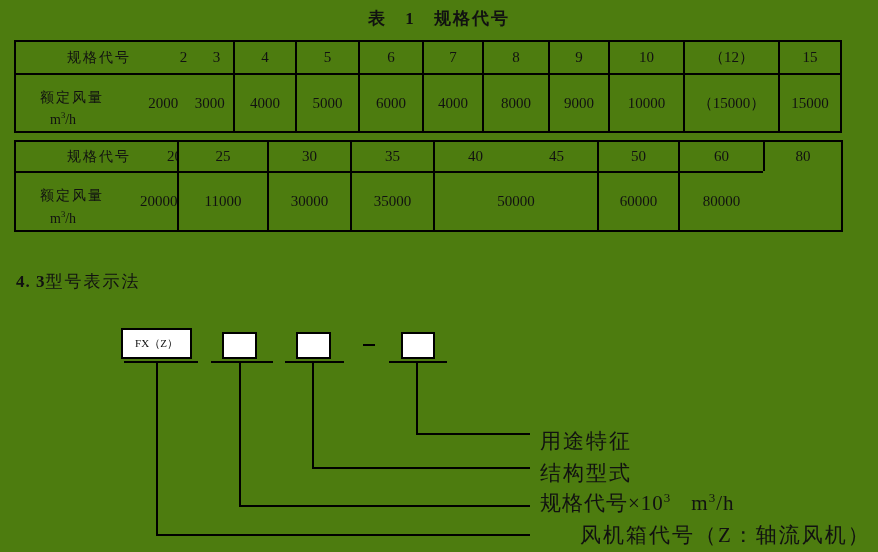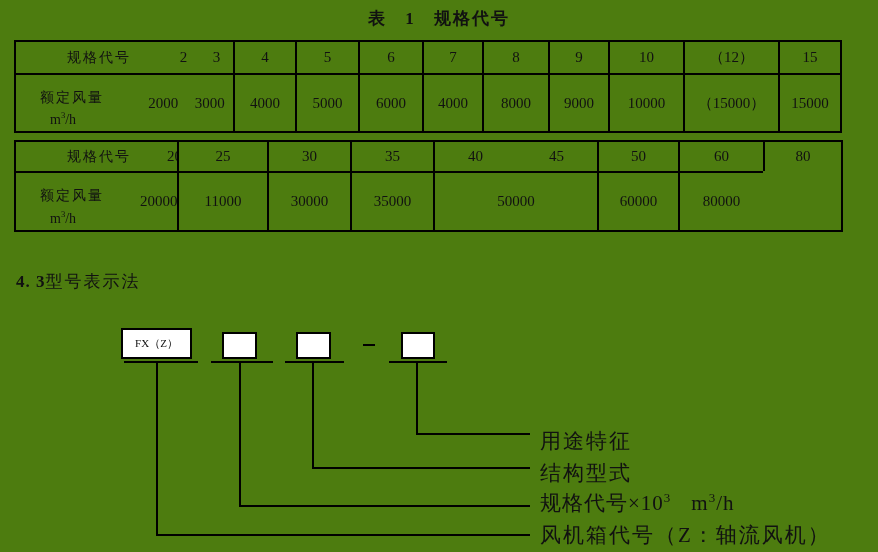--- a/index.html
+++ b/index.html
@@ -66,21 +66,21 @@
   .v4 { left:416px; top:363px; height:72px; }
   .hl1 { left:156px; top:534px; width:374px; }
   .hl2 { left:239px; top:505px; width:291px; }
   .hl3 { left:312px; top:467px; width:218px; }
   .hl4 { left:416px; top:433px; width:114px; }
   .dash { position:absolute; left:363px; top:344px; width:12px; height:2px; background:#000; }
   .dlabel { position:absolute; left:540px; font-size:21px; letter-spacing:2px; white-space:nowrap; }
   .dl-use { top:427px; }
   .dl-structure { top:459px; }
   .dl-spec { top:489px; letter-spacing:1px; }
-  .dl-fanbox { top:521px; }
+  .dl-fanbox { top:521px;margin-left:40px; }
   .gap { display:inline-block; width:20px; }
 </style>
 </head>
 <body>
 
 <div class="page">
 
   <div class="caption">表 1 规格代号</div>
 
   <div class="tbl t1">

